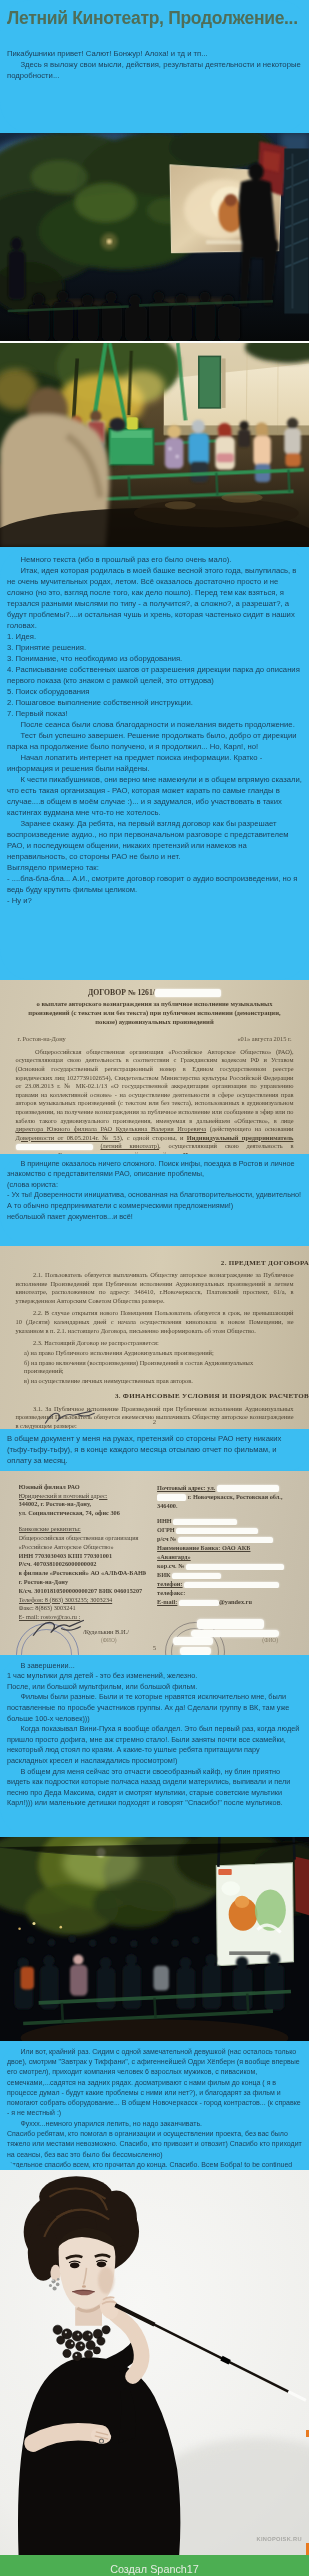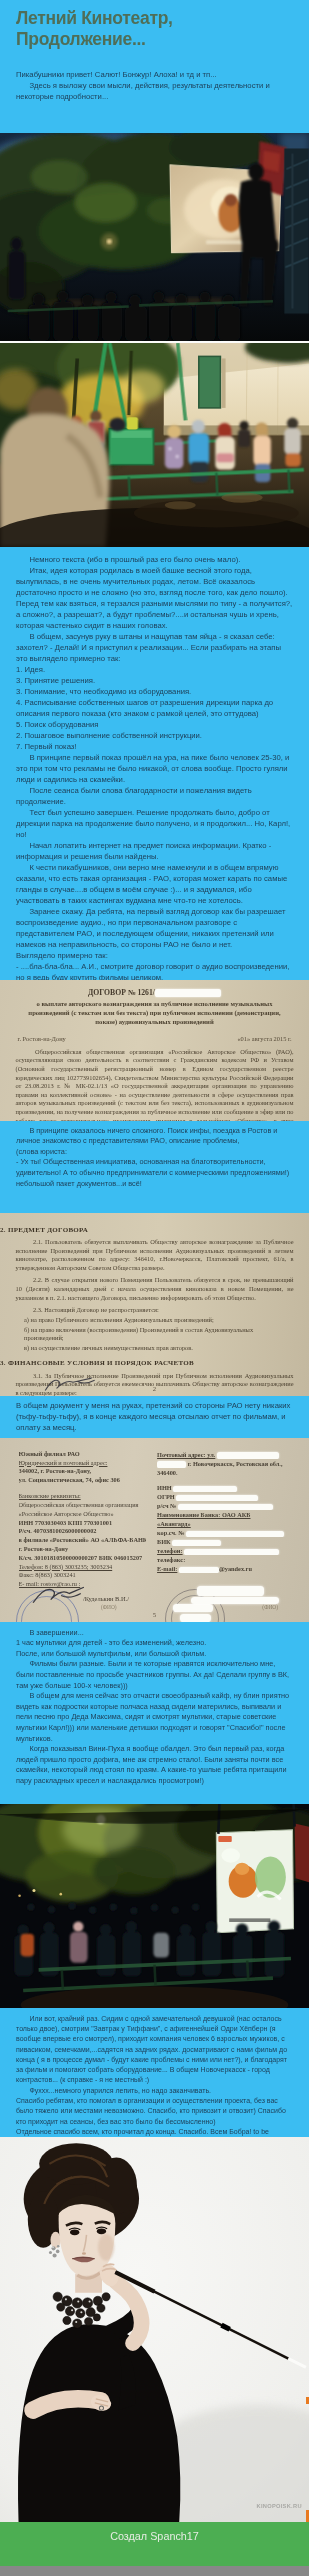--- a/index.html
+++ b/index.html
@@ -1,18 +1,18 @@
 <!DOCTYPE html>
 <html style="font-size:8.2px"><head>
 <meta charset="utf-8">
 <style>
   html,body{margin:0;padding:0;background:#888;}
   .page{width:309px;margin:0 auto;position:relative;background:#3bbdf2;font-family:"Liberation Sans",sans-serif;}
   .sec{width:309px;position:relative;overflow:hidden;box-sizing:border-box;}
-  .blue{background:#3bbdf2;color:#1d3e57;padding:0 16px;font-size:7.7px;line-height:11px;}
+  .blue{background:#3bbdf2;color:#1d3e57;padding:0 7px;font-size:7.7px;line-height:11px;border-radius:31px;}
   .blue p{margin:0;}
   .ind{text-indent:13.4px;}
   .gap{margin-top:10.8px;}
   .tight{font-size:7.3px;line-height:10.6px;}
   .tight2{font-size:7px;line-height:10.3px;}
   h1{font-size:17.5px;line-height:20.6px;font-weight:bold;color:#4f6e58;margin:8.2px 0 19.6px 0;letter-spacing:-0.3px;}
   figure{margin:0;padding:0;position:relative;overflow:hidden;}
   figure svg{display:block;}
   .gap-white{height:1.5px;background:#fbfbf9;}
   
@@ -20,21 +20,21 @@
   .doc1bg{background:linear-gradient(100deg,#cfc5ae 0%,#d9cfb6 45%,#c6bba2 100%);}
   .doc2bg{background:linear-gradient(95deg,#cdc3ac 0%,#d6ccb3 50%,#c3b89f 100%);}
   .doc3bg{background:linear-gradient(100deg,#cbc2ae 0%,#d5ccb8 40%,#c5bca8 100%);}
   .dtitle{text-align:center;font-weight:bold;font-size:7.7px;color:#453a2c;margin:0;padding-top:8.2px;}
   .dsub{text-align:center;font-weight:bold;font-size:6.6px;line-height:8.8px;color:#4c4130;margin:3.1px 20.6px 0 20.6px;}
   .drow{display:flex;justify-content:space-between;margin:8.2px 17.5px 0 17.5px;font-size:6.4px;color:#564a38;}
   .dbody{margin:6.2px 15.5px 0 15.5px;font-size:6.4px;line-height:8.6px;text-align:justify;color:#4e4332;}
   .dbody.first{text-indent:19.6px;}
   .u{text-decoration:underline;}
   .b{font-weight:bold;}
-  .dh{ text-align:left;font-weight:bold;font-size:7px;color:#3e3426;margin:7.2px 0 0 0;letter-spacing:0.3px;}
+  .dh{ text-align:right;font-weight:bold;font-size:7px;color:#3e3426;margin:7.2px 0 0 0;letter-spacing:0.3px;}
   .dj{margin:4.1px 15.5px 0 15.5px;font-size:6.4px;line-height:8.6px;text-align:justify;text-indent:17.5px;color:#4e4332;}
   .dsubp{margin:1px 15.5px 0 24px;font-size:6.4px;line-height:8.6px;color:#4e4332;}
   .wo{position:absolute;background:#fcfcf8;border-radius:3.6px;box-shadow:0 0 2.6px rgba(255,255,255,.9);}
   .woi{display:inline-block;background:#fcfcf8;border-radius:2.6px;height:6.2px;box-shadow:0 0 2.1px rgba(255,255,255,.9);vertical-align:middle;}
   .pagenum{position:absolute;bottom:3.1px;left:0;right:0;text-align:center;font-size:6.7px;color:#5c5140;}
   
   .cols{display:flex;padding:12.4px 13.4px 0 18.5px;justify-content:space-between;}
   .colL{width:46%;font-size:6.3px;line-height:8.8px;}
   .colR{width:50%;font-size:6.3px;line-height:9px;}
   .dl{white-space:nowrap;overflow:hidden;}
@@ -256,58 +256,56 @@
       <ellipse cx="300" cy="380" rx="320" ry="60" fill="#120d07" opacity=".85"></ellipse>
       <ellipse cx="420" cy="330" rx="160" ry="28" fill="#241a0e" opacity=".7"></ellipse>
       <ellipse cx="470" cy="300" rx="40" ry="10" fill="#7a6238" opacity=".5"></ellipse>
       <ellipse cx="350" cy="315" rx="30" ry="8" fill="#6e5832" opacity=".5"></ellipse>
     </svg>
   </figure>
 
   <section class="sec blue" style="height:433px;padding-top:7.2px">
     <p class="ind">Немного текста (ибо в прошлый раз его было очень мало).</p>
     <p class="ind gap">Итак, идея которая родилась в моей башке весной этого года, вылупилась, в не очень мучительных родах, летом. Всё оказалось достаточно просто и не сложно (но это, взгляд после того, как дело пошло). Перед тем как взяться, я терзался разными мыслями по типу - а получится?, а сложно?, а разрешат?, а будут проблемы?....и остальная чушь и хрень, которая частенько сидит в наших головах.</p>
-    <p class="ind">В общем, засунув руку в штаны и нащупав там яйца - я сказал себе: захотел? - Делай! И я приступил к реализации... Если разбирать на этапы это выглядело примерно так:</p>
     <p>1. Идея.</p>
     <p>3. Принятие решения.</p>
     <p>3. Понимание, что необходимо из оборудования.</p>
     <p>4. Расписывание собственных шагов от разрешения дирекции парка до описания первого показа (кто знаком с рамкой целей, это оттудова)</p>
     <p>5. Поиск оборудования</p>
     <p>2. Пошаговое выполнение собственной инструкции.</p>
     <p>7. Первый показ!</p>
-    <p class="ind gap">В принципе первый показ прошёл на ура, на пике было человек 25-30, и это при том что рекламы не было никакой, от слова вообще. Просто гуляли люди и садились на скамейки.</p>
     <p class="ind">После сеанса были слова благодарности и пожелания видеть продолжение.</p>
     <p class="ind">Тест был успешно завершен. Решение продолжать было, добро от дирекции парка на продолжение было получено, и я продолжил... Но, Карл!, но!</p>
     <p class="ind">Начал лопатить интернет на предмет поиска информации. Кратко - информация и решения были найдены.</p>
     <p class="ind">К чести пикабушников, они верно мне намекнули и в общем впрямую сказали, что есть такая организация - РАО, которая может карать по самые гланды в случае....в общем в моём случае :)... и я задумался, ибо участвовать в таких кастингах вудмана мне что-то не хотелось.</p>
     <p class="ind">Заранее скажу. Да ребята, на первый взгляд договор как бы разрешает воспроизведение аудио., но при первоначальном разговоре с представителем РАО, и последующем общении, никаких претензий или намеков на неправильность, со стороны РАО не было и нет.</p>
     <p>Выглядело примерно так:</p>
     <p>- ....бла-бла-бла... А.И., смотрите договор говорит о аудио воспроизведении, но я ведь буду крутить фильмы целиком.</p>
     <p>- Ну и?</p>
 
   </section>
 
-  <figure class="sec doc doc1bg" style="height:141px">
+  <figure class="sec doc doc1bg" style="height:174px">
     <p class="dtitle"><span>ДОГОВОР  № 1261/</span><span class="woi" style="width:66px;height:8.2px"></span></p>
     <p class="dsub">о выплате авторского вознаграждения за публичное исполнение музыкальных произведений (с текстом или без текста) при  публичном исполнении (демонстрации, показе) аудиовизуальных  произведений</p>
     <div class="drow">
       <span>г. Ростов-на-Дону</span>
       <span>«01» августа 2015 г.</span>
     </div>
     <p class="dbody first">
       <span>Общероссийская общественная организация «Российское Авторское Общество» (РАО), осуществляющая свою деятельность в соответствии с Гражданским кодексом РФ и Уставом (Основной государственный регистрационный номер в Едином государственном реестре юридических лиц 1027739102654), Свидетельством Министерства культуры Российской Федерации от 23.08.2013 г. № МК-02.1/13 «О государственной аккредитации организации по управлению правами на коллективной основе» - на осуществление деятельности в сфере осуществления прав авторов музыкальных произведений (с текстом или без текста), использованных в аудиовизуальном произведении, на получение вознаграждения за публичное исполнение или сообщение в эфир или по кабелю такого аудиовизуального произведения, именуемая в дальнейшем «Общество», в лице </span><span class="u">директора Южного филиала РАО  Куделькина Валерия Игоревича</span><span> (действующего на основании </span><span class="u">Доверенности от 08.05.2014г. № 53</span><span>), с одной стороны, и </span><span class="u b">Индивидуальный предприниматель</span>
       <span class="woi" style="width:77px;height:6.7px"></span>
       <span class="u">(летний кинотеатр)</span><span>, осуществляющий свою деятельность в соответствии с </span><span class="u b">Свидетельством</span><span> именуемый в дальнейшем </span><span class="u b">«Пользователь», в лице</span>
     </p>
   </figure>
 
   <section class="sec blue tight" style="height:92px;padding-top:5.2px">
     <p class="ind">В принципе оказалось ничего сложного. Поиск инфы, поездка в Ростов и личное знакомство с представителями РАО, описание проблемы,</p>
     <p>(слова юриста:</p>
-    <p>- Ух ты! Общественная инициатива, основанная на благотворительности, удивительно! А то обычно предприниматели с коммерческими предложениями!)</p>
+    <p>- Ух ты! Доверенности инициатива, основанная на благотворительности, удивительно! А то обычно предприниматели с коммерческими предложениями!)</p>
     <p>небольшой пакет документов...и всё!</p>
   </section>
 
   <figure class="sec doc doc2bg" style="height:183px">
     <h3 class="dh" style="padding-top:6.2px">2. ПРЕДМЕТ  ДОГОВОРА</h3>
     <p class="dj">2.1. Пользователь обязуется выплачивать Обществу авторское вознаграждение за Публичное исполнение Произведений при Публичном исполнении Аудиовизуальных произведений в летнем кинотеатре, расположенном по адресу: 346410, г.Новочеркасск, Платовский проспект, 61/а, в утвержденном Авторским Советом Общества размере.</p>
     <p class="dj">2.2. В случае открытия нового Помещения Пользователь обязуется в срок, не превышающий 10 (Десяти) календарных дней с начала осуществления кинопоказа в новом Помещении, не указанном в п. 2.1. настоящего Договора, письменно информировать об этом Общество.</p>
     <p class="dj">2.3. Настоящий Договор не распространяется:</p>
     <p class="dsubp">а) на право Публичного исполнения Аудиовизуальных произведений;</p>
     <p class="dsubp">б) на право включения (воспроизведения) Произведений в состав Аудиовизуальных произведений;</p>
@@ -379,22 +377,22 @@
     <div class="wo" style="left:191px;bottom:17.5px;width:88px;height:7.2px"></div>
     <span class="fio" style="position:absolute;right:31px;bottom:11.3px">(ФИО)</span>
     <div class="pagenum">5</div>
   </figure>
 
   <section class="sec blue tight" style="height:182px;padding-top:6.2px">
     <p class="ind">В завершении...</p>
     <p>1 час мультики для детей - это без изменений, железно.</p>
     <p>После, или большой мультфильм, или большой фильм.</p>
     <p class="ind">Фильмы были разные. Были и те которые нравятся исключительно мне, были поставленные по просьбе участников группы. Ах да! Сделали группу в ВК, там уже больше 100-х человек)))</p>
+    <p class="ind">Когда показывал Вини-Пуха я вообще обалдел. Это был первый раз, когда людей пришло просто дофига, мне аж стремно стало!. Были заняты почти все скамейки, некоторый люд стоял по краям. А какие-то ушлые ребята притащили пару раскладных кресел и наслаждались просмотром!)</p>
     <p class="ind">В общем для меня сейчас это отчасти своеобразный кайф, ну блин приятно видеть как подростки которые полчаса назад сидели матерились, выпивали и пели песню про Деда Максима, сидят и смотрят мультики, старые советские мультики Карл!))) или маленькие детишки подходят и говорят "Спасибо!" после мультиков.</p>
-    <p class="ind">Когда показывал Вини-Пуха я вообще обалдел. Это был первый раз, когда людей пришло просто дофига, мне аж стремно стало!. Были заняты почти все скамейки, некоторый люд стоял по краям. А какие-то ушлые ребята притащили пару раскладных кресел и наслаждались просмотром!)</p>
   </section>
 
   <figure class="sec" style="height:204px">
     <svg viewBox="0 0 600 396" width="309" height="204" preserveAspectRatio="none">
       <defs>
         <filter id="c2">
             <feGaussianBlur stdDeviation="2"></feGaussianBlur>
           </filter>
         <filter id="c5">
             <feGaussianBlur stdDeviation="5"></feGaussianBlur>

